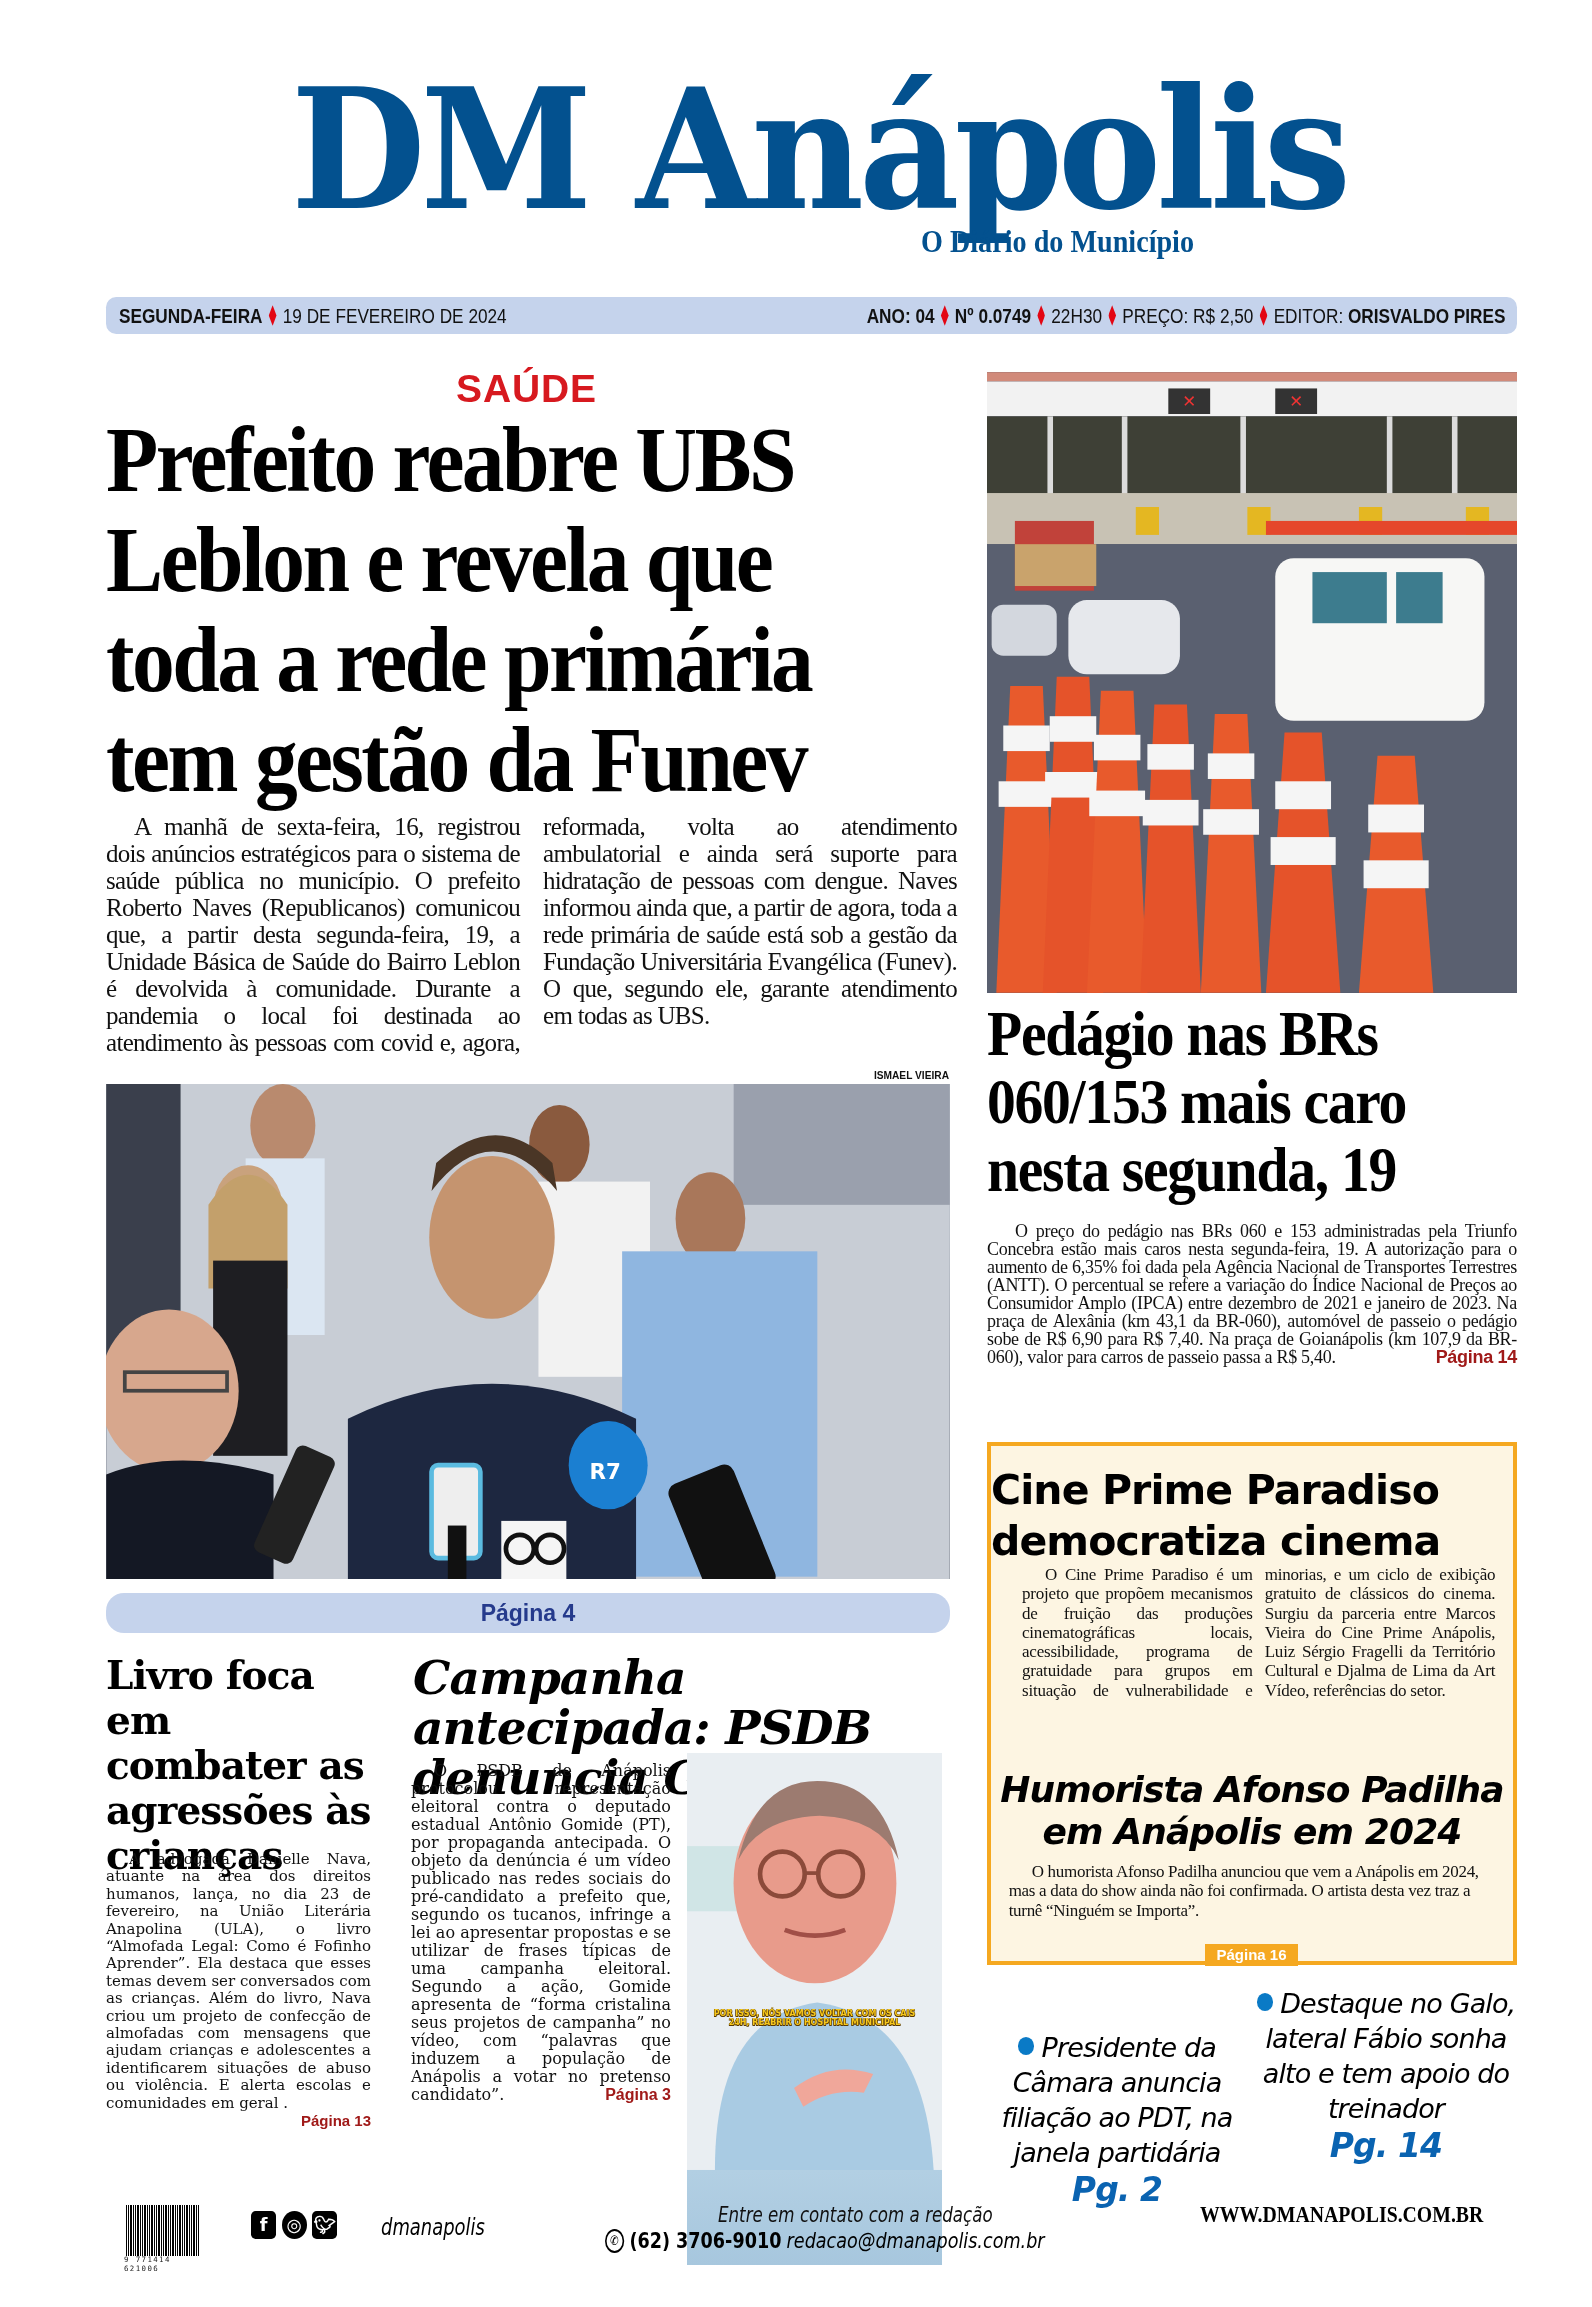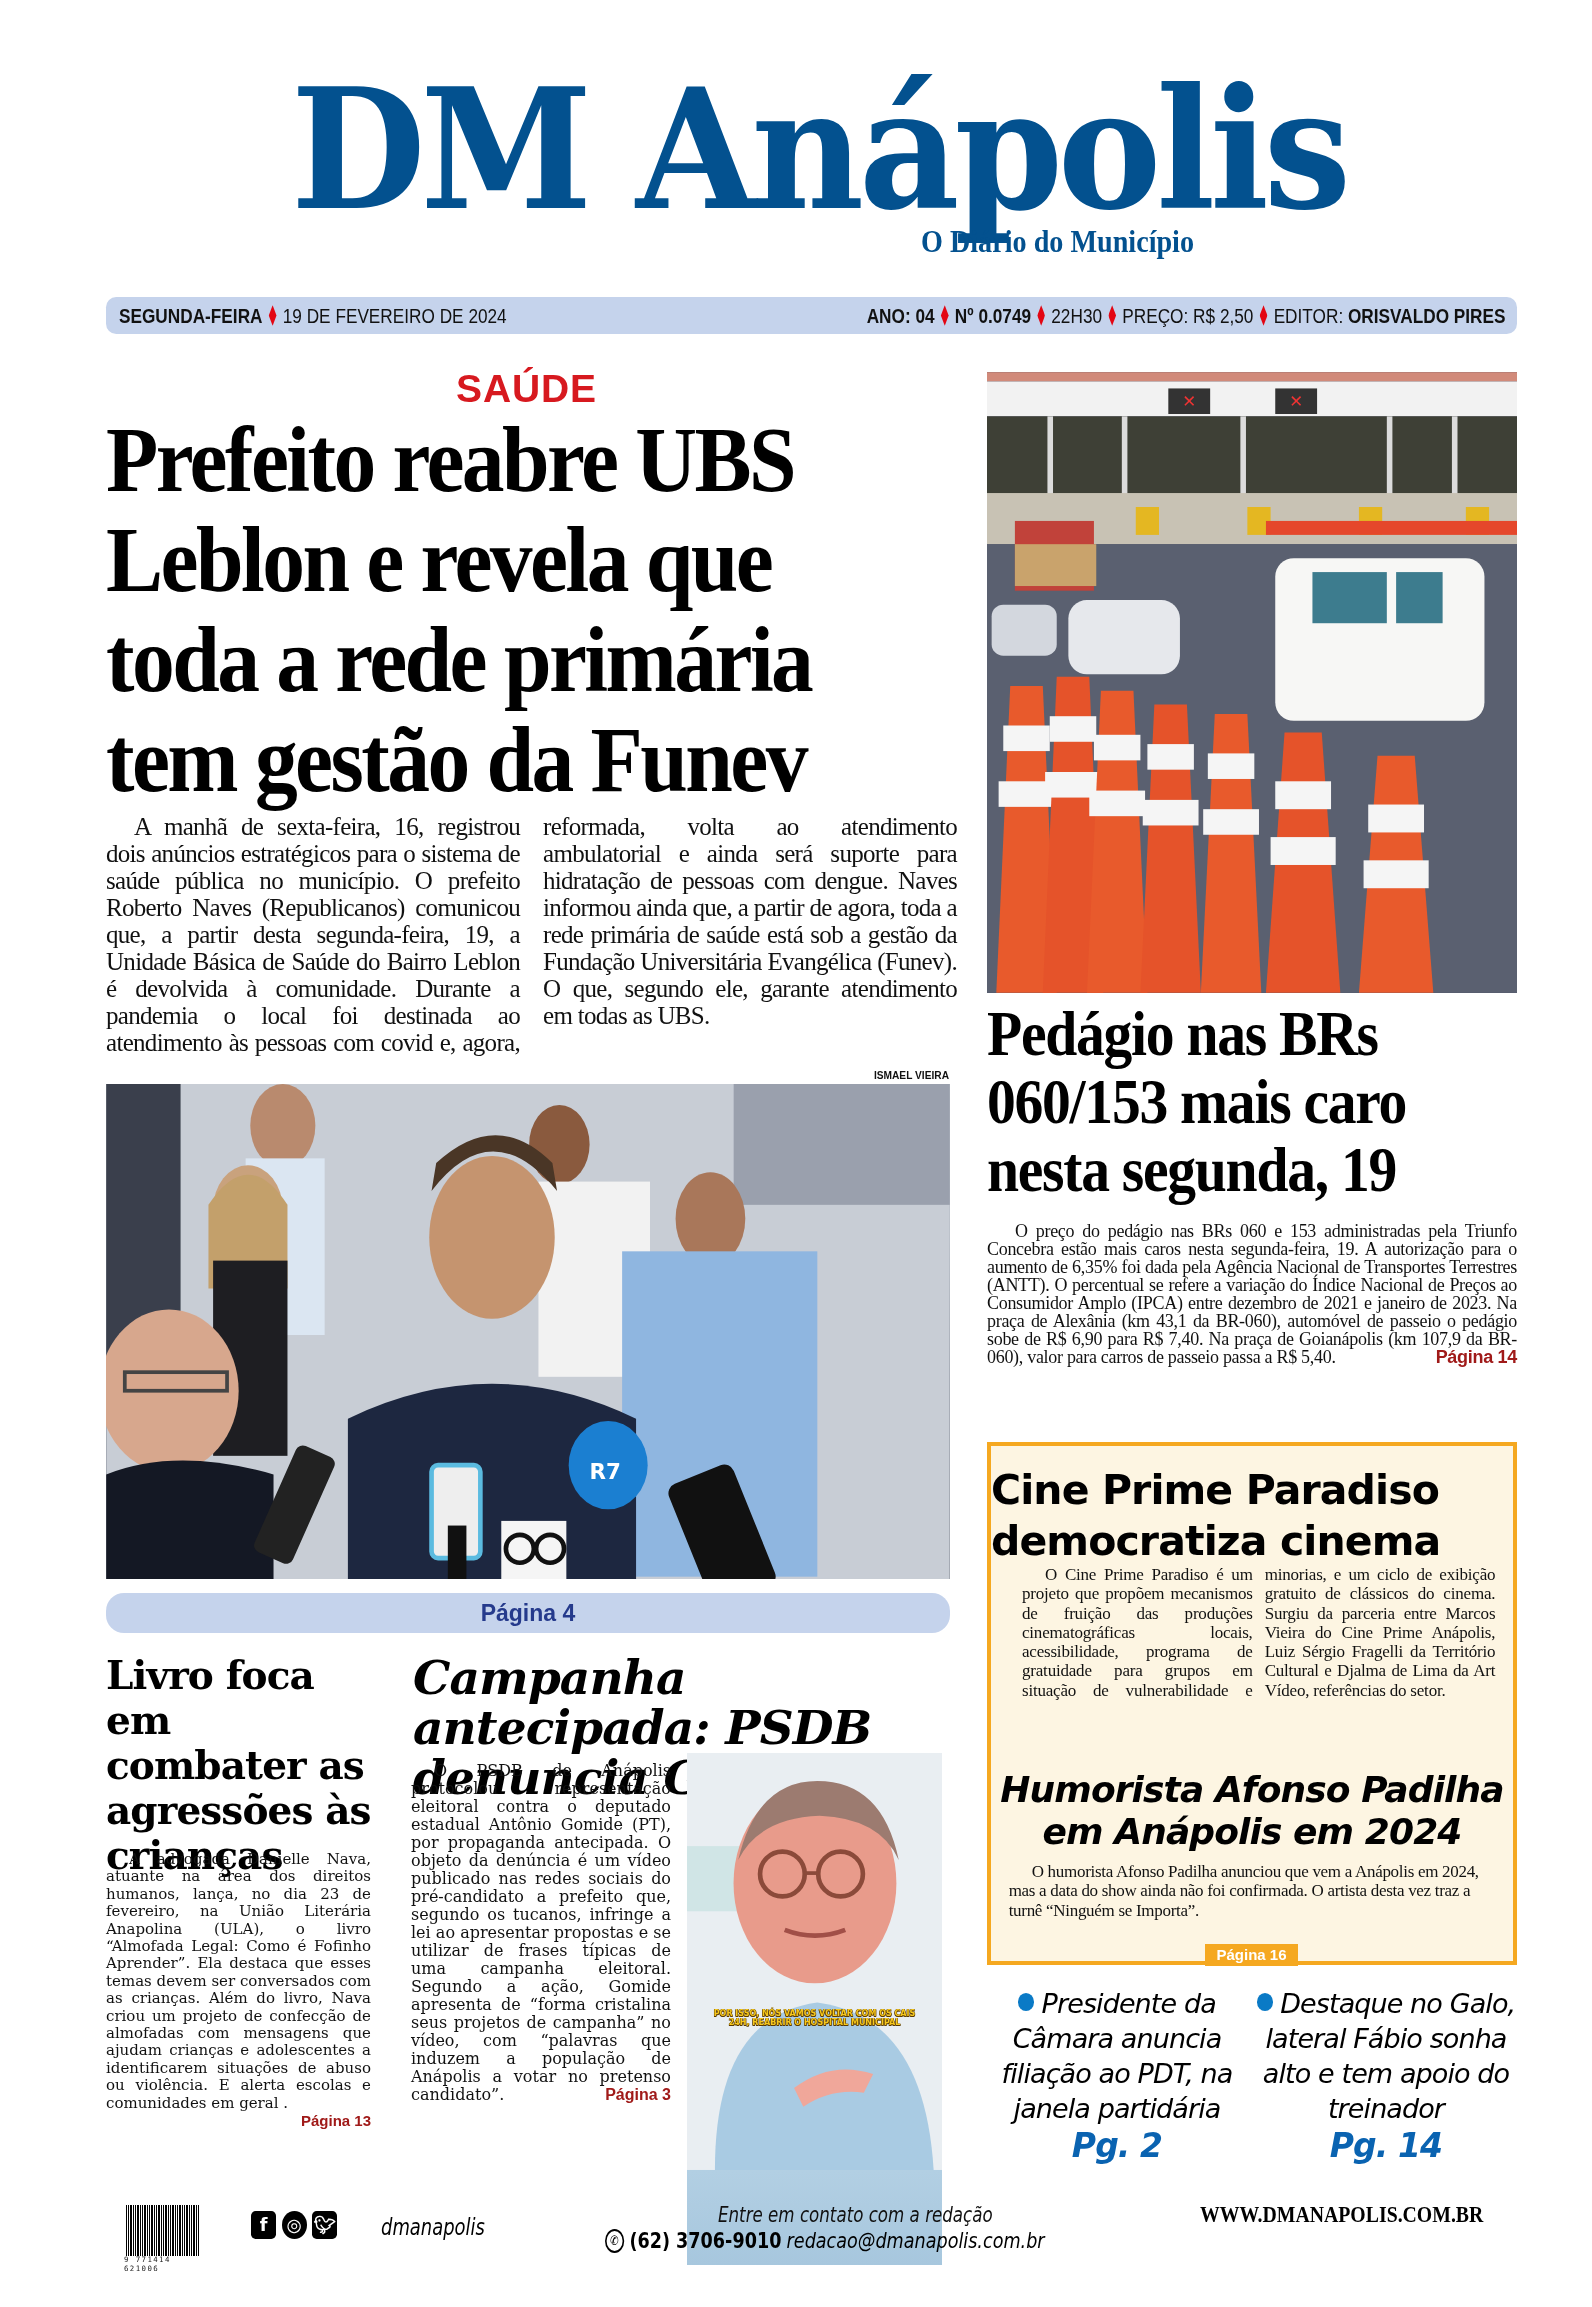--- a/index.html
+++ b/index.html
@@ -243,21 +243,21 @@
   <div class="cine-body">
     <p>O Cine Prime Paradiso é um projeto que propõem mecanismos de fruição das produções cinematográficas locais, acessibilidade, programa de gratuidade para grupos em situação de vulnerabilidade e minorias, e um ciclo de exibição gratuito de clássicos do cinema. Surgiu da parceria entre Marcos Vieira do Cine Prime Anápolis, Luiz Sérgio Fragelli da Território Cultural e Djalma de Lima da Art Vídeo, referências do setor.</p>
   </div>
   <h2 class="humor-head">Humorista Afonso Padilha em Anápolis em 2024</h2>
   <div class="humor-body">
     <p>O humorista Afonso Padilha anunciou que vem a Anápolis em 2024, mas a data do show ainda não foi confirmada.  O artista desta vez traz a turnê “Ninguém se Importa”.</p>
   </div>
   <div class="pg16">Página 16</div>
 </div>
 
-<div class="abs teaser" style="left:987px;">
+<div class="abs teaser" style="left:987px;margin-top:44px;">
   <span class="bullet"></span><span>Presidente da Câmara anuncia filiação ao PDT, na janela partidária</span>
   <span class="pg">Pg. 2</span>
 </div>
 <div class="abs teaser" style="left:1256px;">
   <span class="bullet"></span><span>Destaque no Galo, lateral Fábio sonha alto e tem apoio do treinador</span>
   <span class="pg">Pg. 14</span>
 </div>
 
 <div class="abs barcode"></div>
 <div class="abs barcode-num">9 771414 621006</div>

